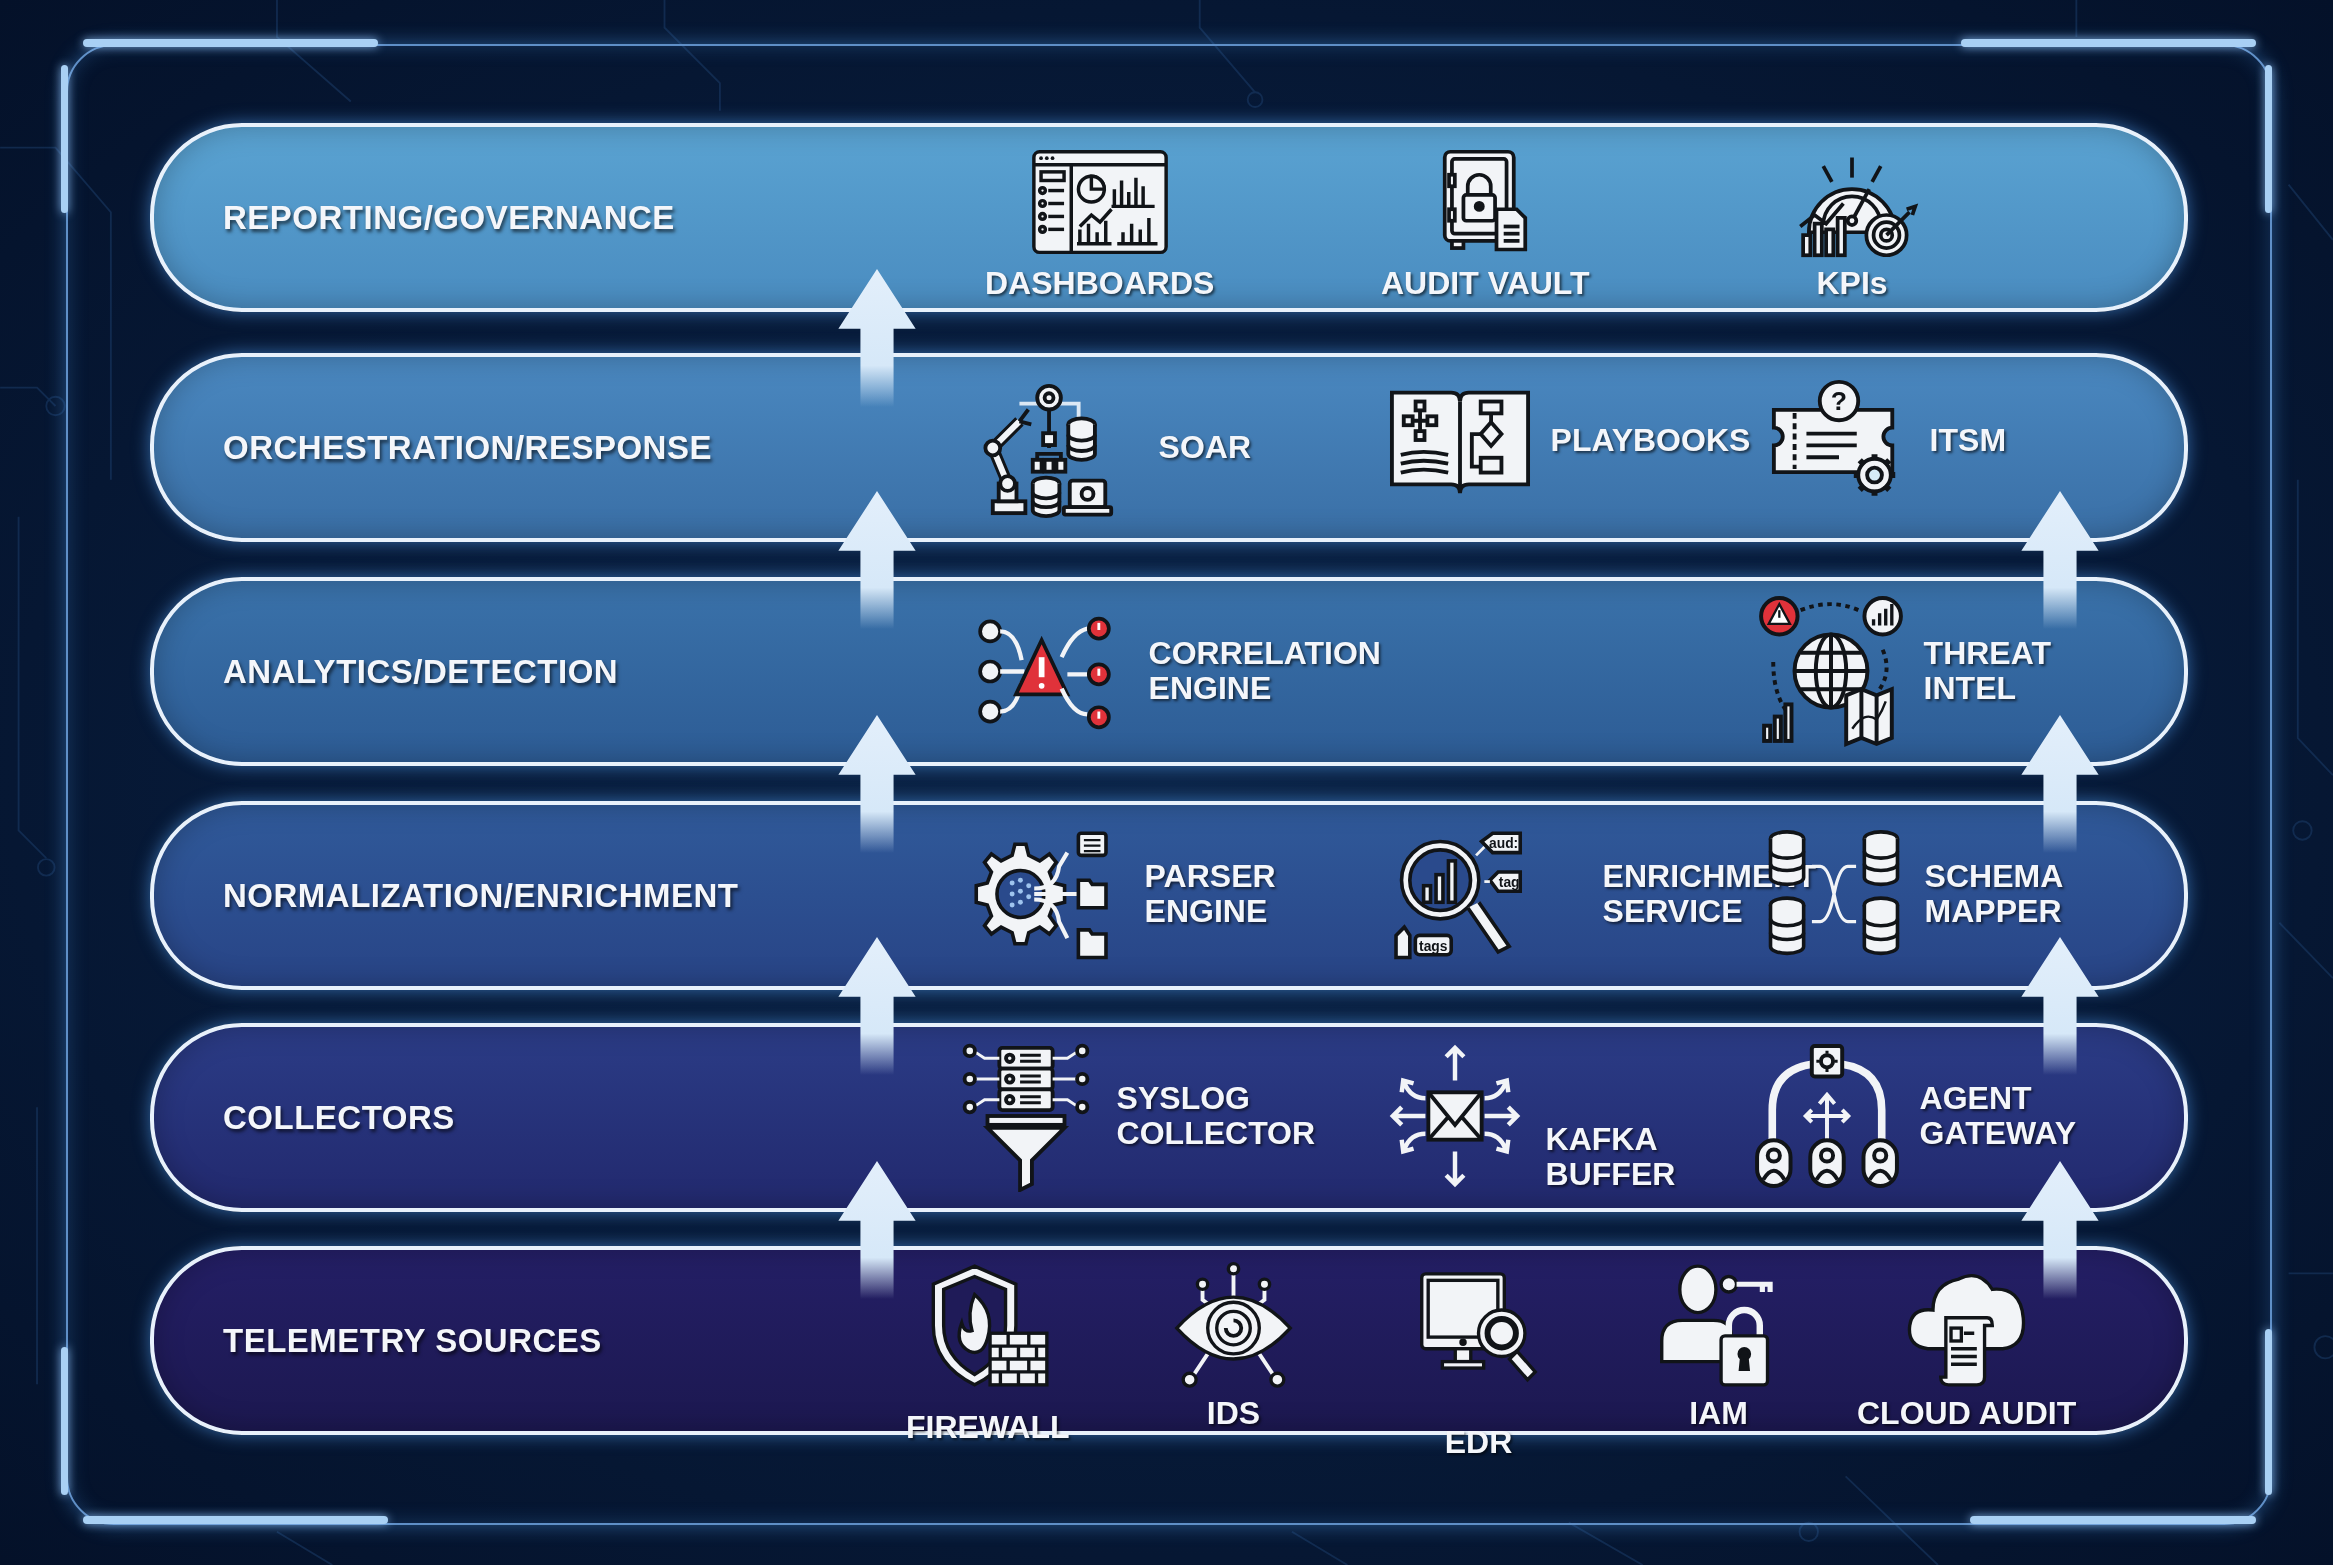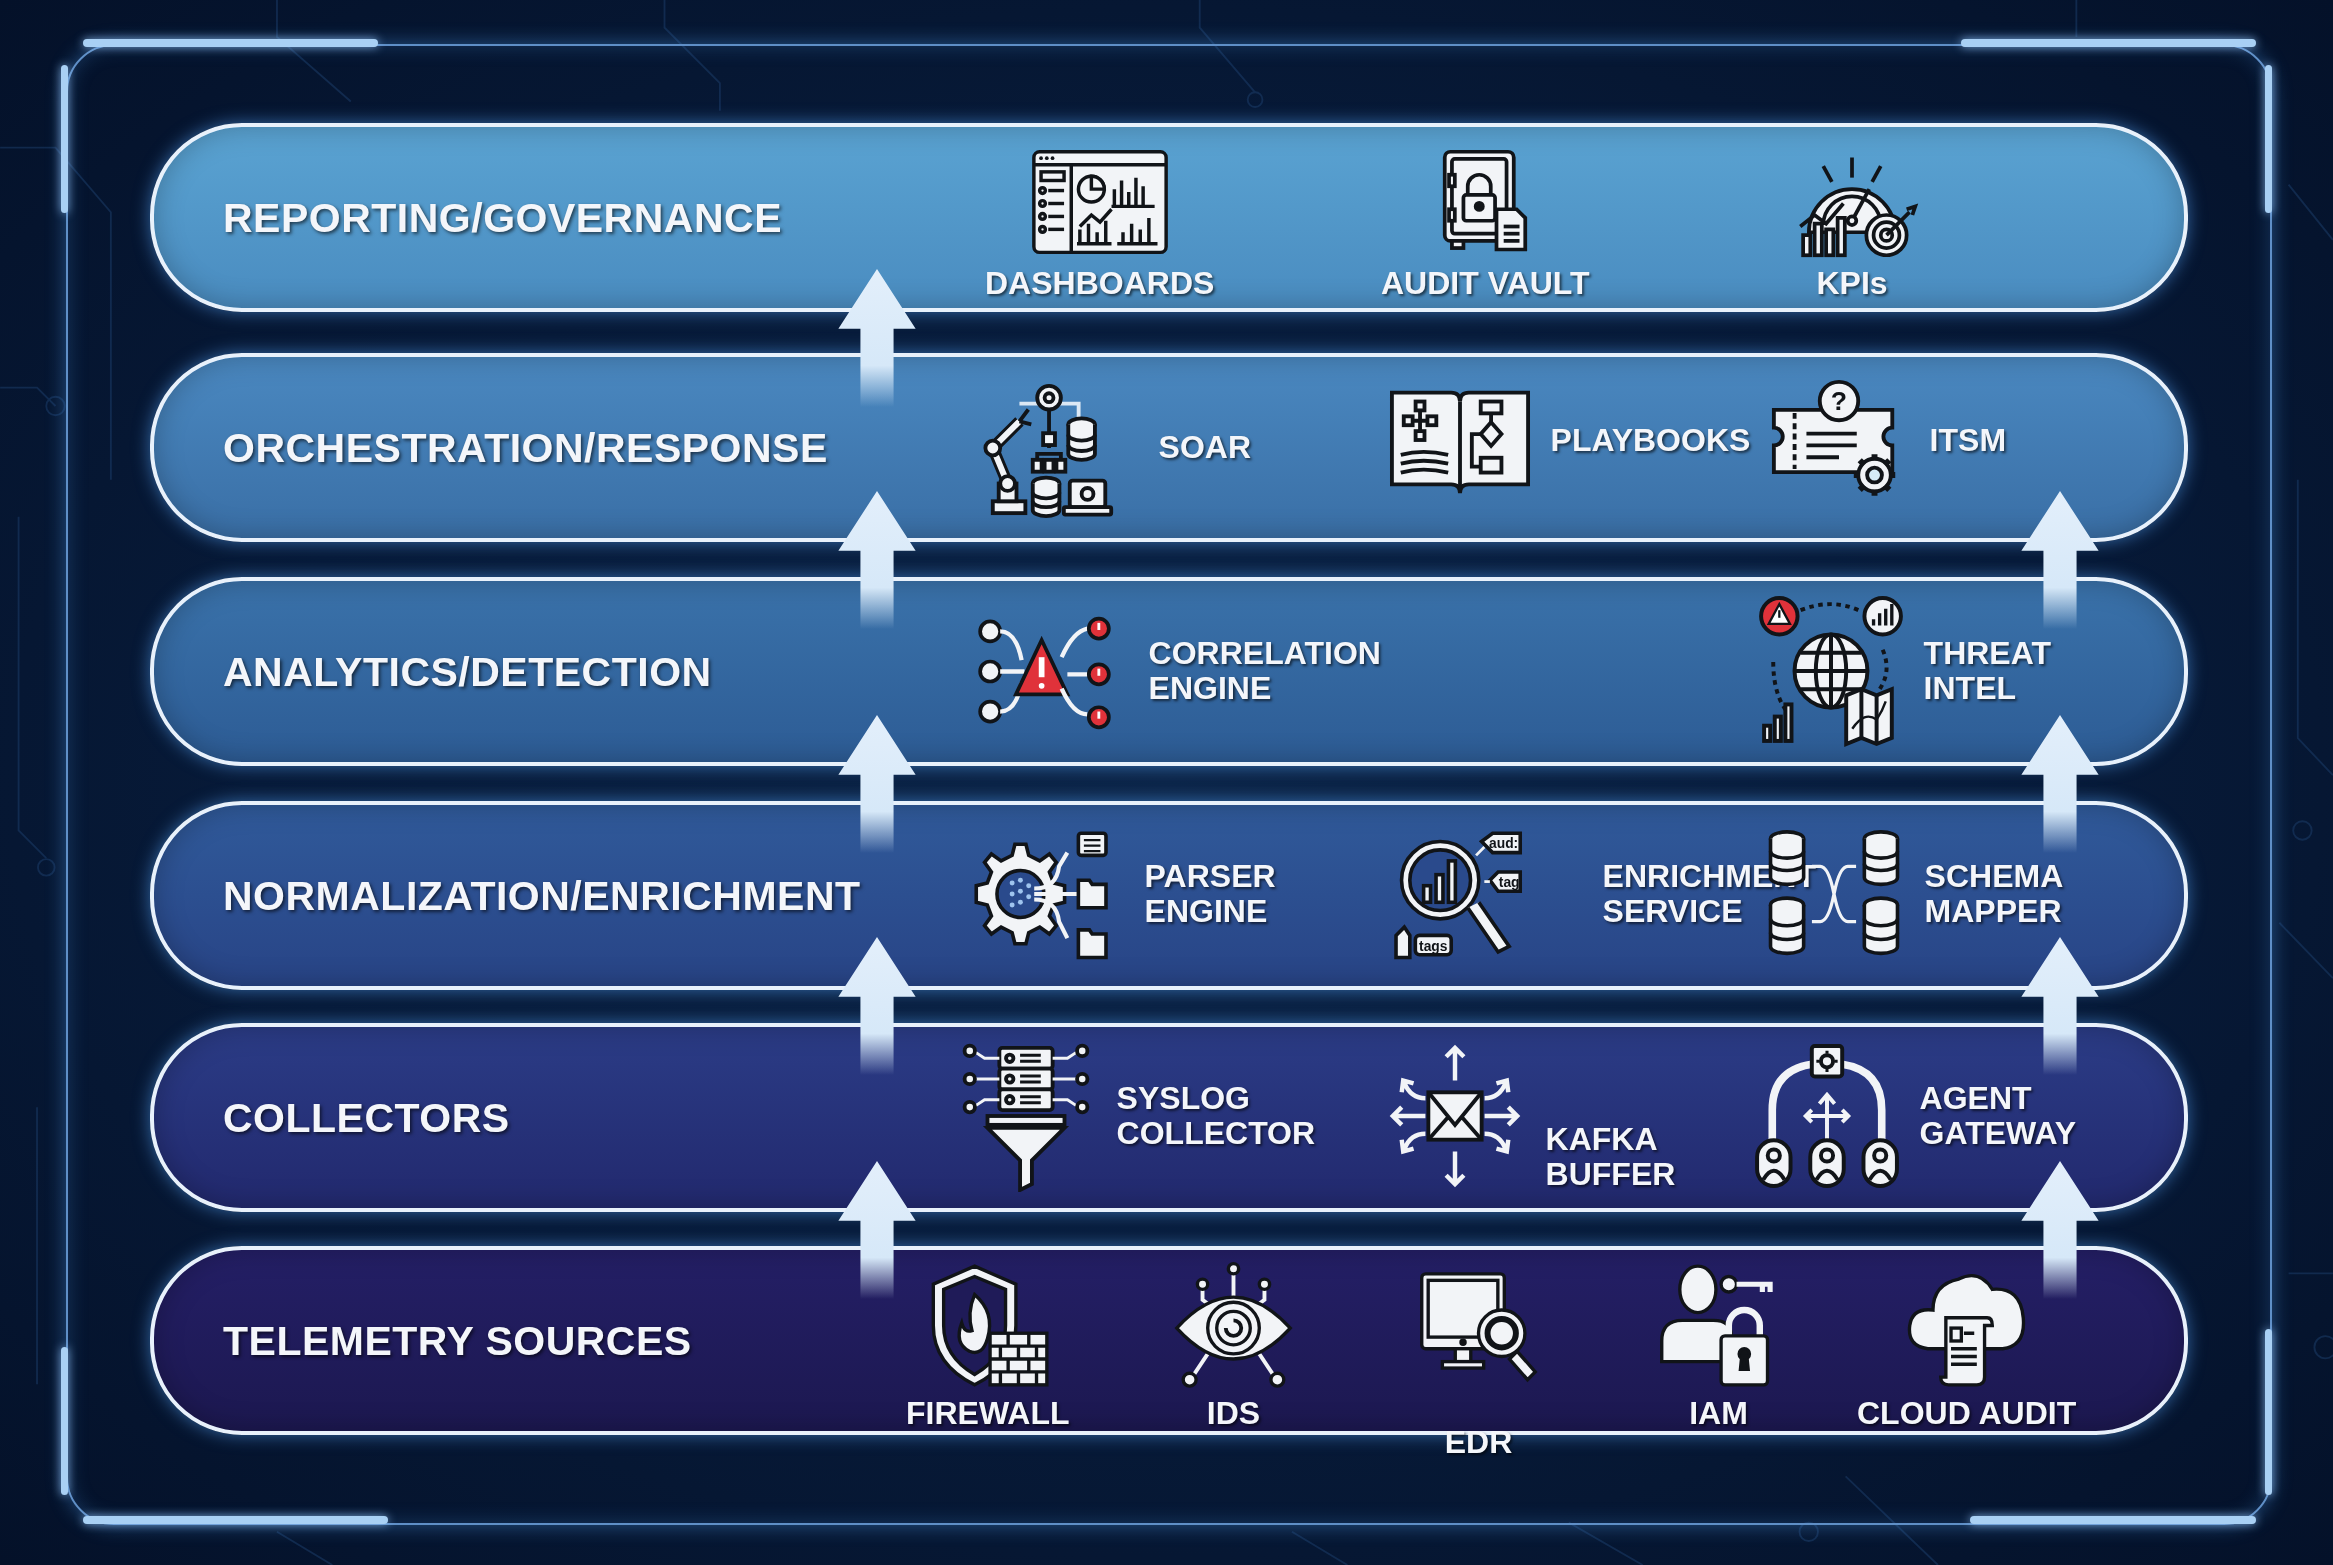--- a/index.html
+++ b/index.html
@@ -5,21 +5,21 @@
   html,body{margin:0;padding:0;}
   body{width:2333px;height:1565px;overflow:hidden;position:relative;
     background:radial-gradient(ellipse at 50% 50%, #0c2548 0%, #071a38 55%, #041129 100%);
     font-family:"Liberation Sans","DejaVu Sans",sans-serif;color:#f4f6fa;}
   .circuit{position:absolute;inset:0;pointer-events:none;}
   .frame{position:absolute;left:66px;top:44px;width:2202px;height:1477px;border:2.8px solid #5f8fc7;border-radius:48px;
     box-shadow:0 0 20px rgba(80,160,240,.45), inset 0 0 20px rgba(80,160,240,.25);}
   .frame-accent{position:absolute;background:#a9d0f4;border-radius:4.6px;box-shadow:0 0 9.2px rgba(150,200,255,.8);}
   .band{position:absolute;left:150px;width:2030px;height:181px;border:4.6px solid #e8f1fb;border-radius:92px;
     box-shadow:0 0 16.6px rgba(90,170,255,.55), inset 0 0 28px rgba(0,0,0,.25);}
-  .band-title{position:absolute;left:69px;top:50%;transform:translateY(-50%);font-weight:bold;font-size:41px;letter-spacing:0.5px;
+  .band-title{position:absolute;left:69px;top:50%;transform:translateY(-50%);font-weight:bold;font-size:33px;letter-spacing:0.5px;
     text-shadow:1.8px 2.8px 3.7px rgba(0,0,0,.6);white-space:nowrap;}
   .item{position:absolute;display:flex;align-items:center;}
   .item.stack{flex-direction:column;}
   .item .ico{width:138px;height:138px;display:block;}
   .item.stack .ico{width:129px;height:129px;}
   .item .lbl{font-weight:bold;font-size:32px;line-height:35px;text-shadow:1.8px 1.8px 2.8px rgba(0,0,0,.6);white-space:pre-line;}
   .item.side .lbl{margin-left:16.6px;}
   .item.stack .lbl{margin-top:5.5px;text-align:center;}
   .arrow{position:absolute;width:78px;height:138px;}
 </style>
@@ -425,21 +425,21 @@
       </g>
     </svg>
     <div class="lbl">AGENT
 GATEWAY</div>
   </div>
 </div>
 
 <div class="band" style="top:1246px;background:linear-gradient(180deg,#241f66,#1c1850);">
   <div class="band-title">TELEMETRY SOURCES</div>
 
-  <div class="item stack" style="left:752px;top:11px;">
+  <div class="item stack" style="left:752px;top:11px;gap:14px;">
     <svg class="ico" viewBox="0 0 100 100">
       <g stroke="#111418" stroke-width="2.6" fill="#f2f4f7">
         <path d="M40 4 L72 18 V50 Q72 80 40 96 Q8 80 8 50 V18 Z"></path>
         <path d="M40 12 L64 22 V50 Q64 74 40 88 Q16 74 16 50 V22 Z" fill="#1f1b58"></path>
         <path d="M40 26 Q56 40 50 60 Q46 74 36 70 Q24 64 30 48 Q32 56 38 54 Q34 40 40 26 Z" fill="#f2f4f7"></path>
         <rect x="52" y="56" width="44" height="40"></rect>
         <path d="M52 66 H96 M52 76 H96 M52 86 H96 M66 56 V66 M82 56 V66 M60 66 V76 M74 66 V76 M88 66 V76 M66 76 V86 M82 76 V86 M60 86 V96 M74 86 V96 M88 86 V96" fill="none"></path>
       </g>
     </svg>
     <div class="lbl">FIREWALL</div>

